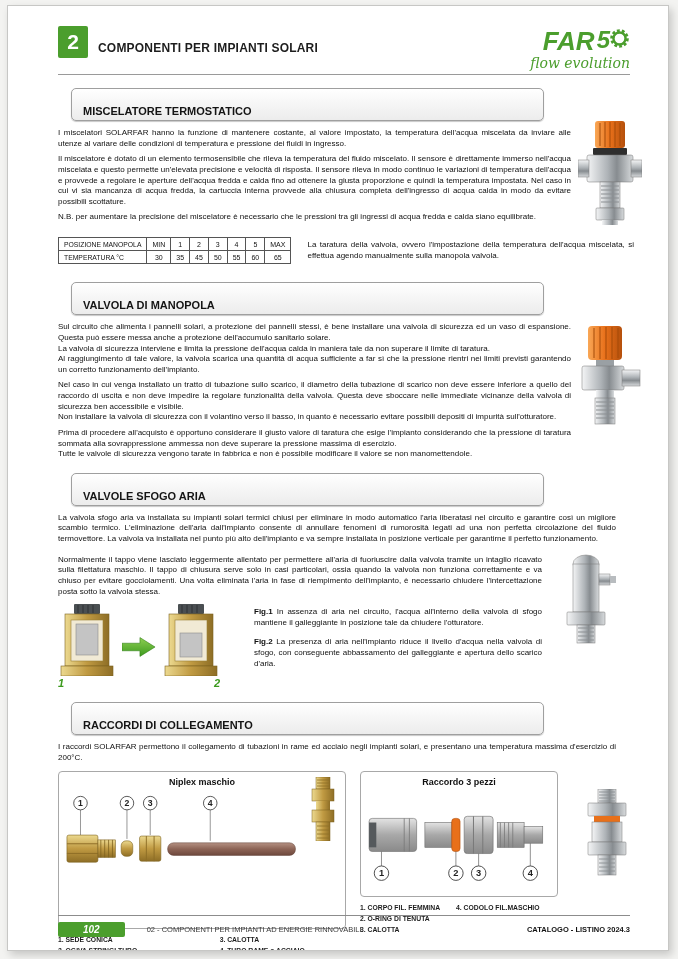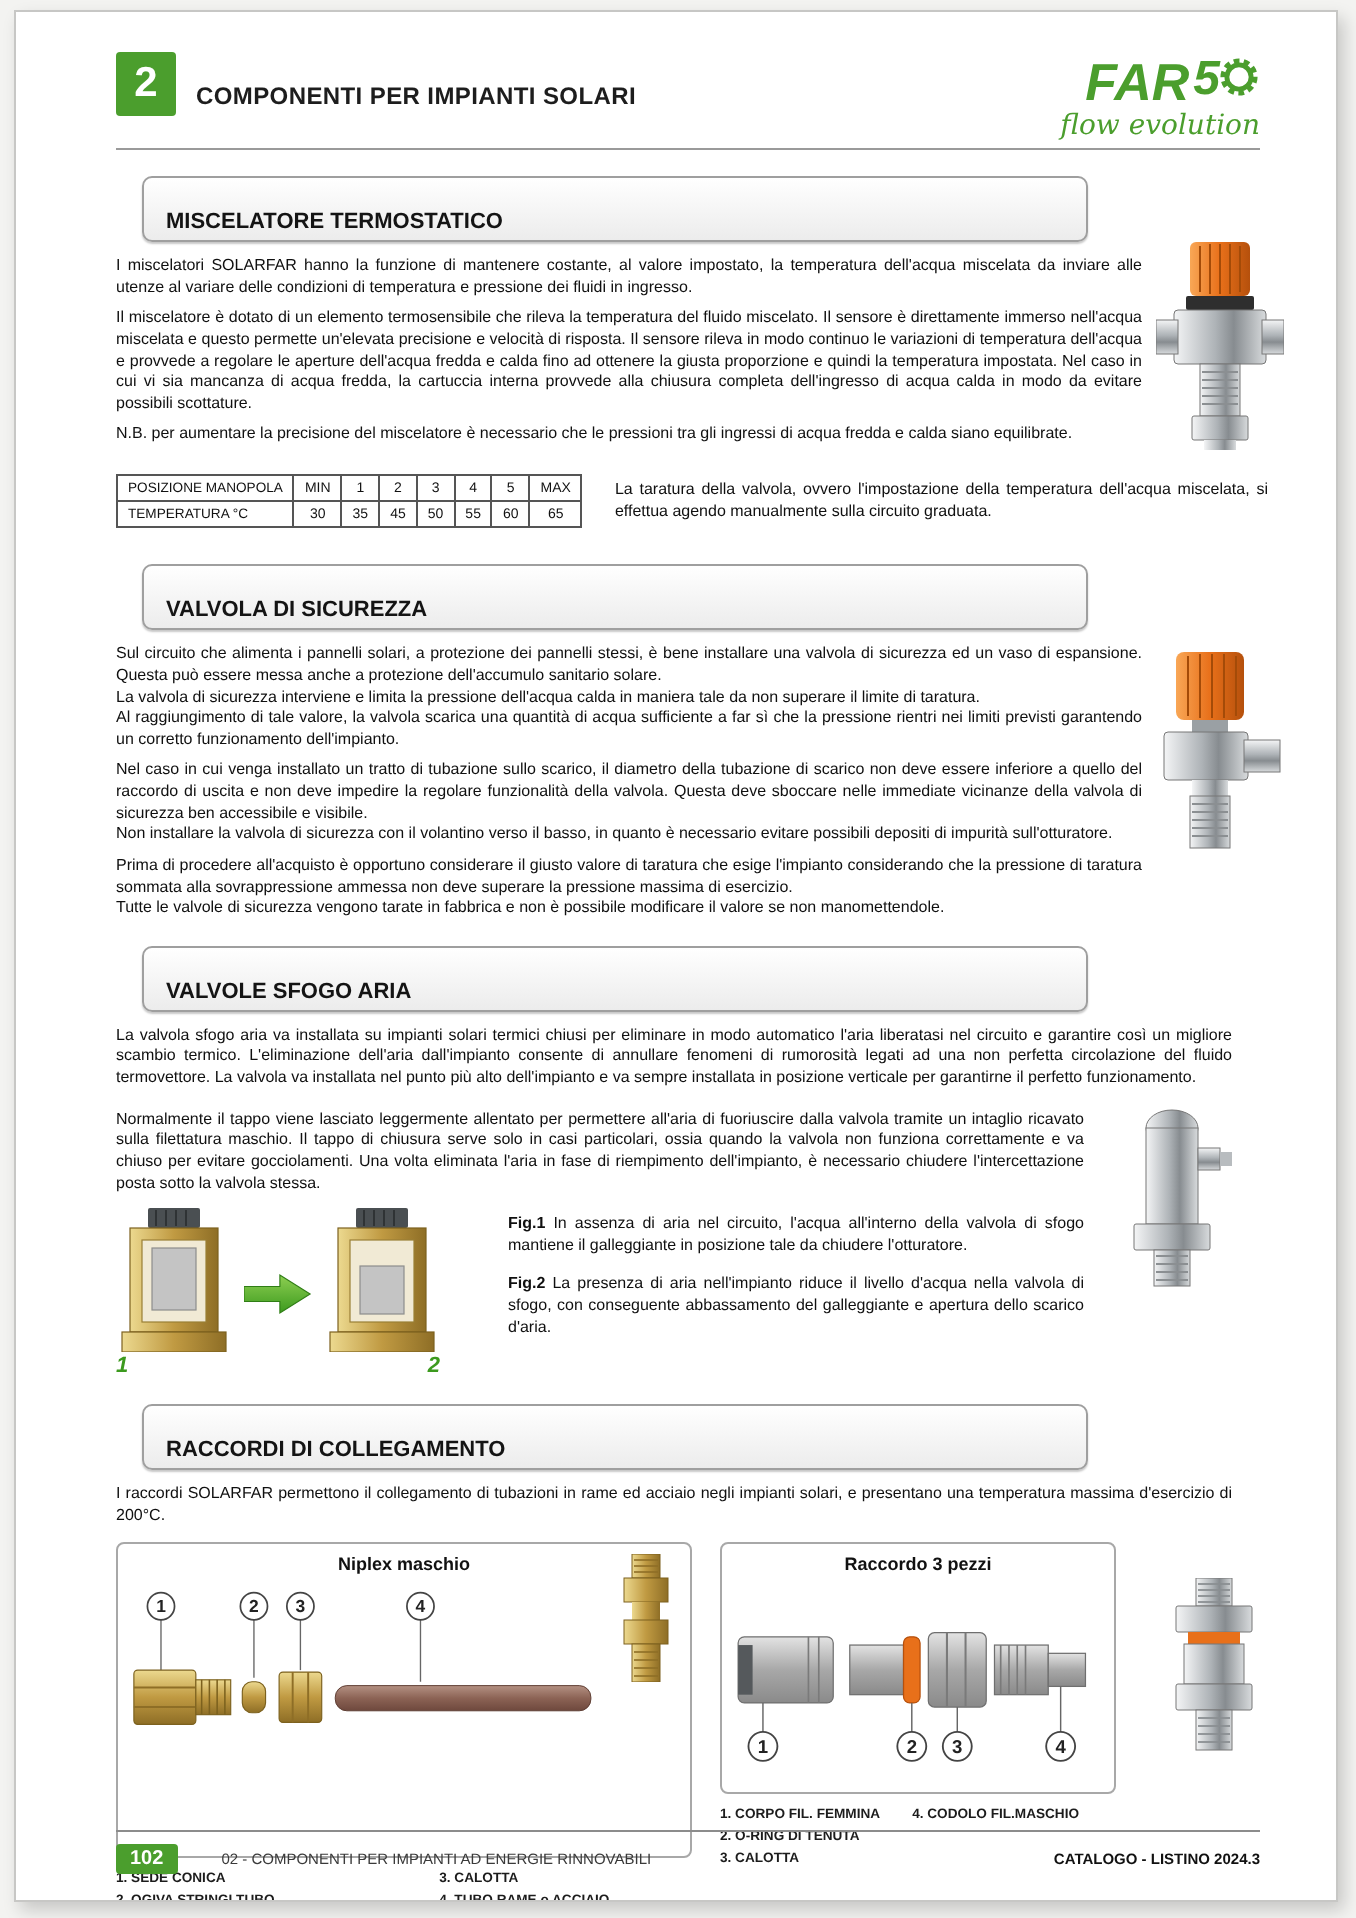--- a/index.html
+++ b/index.html
@@ -65,22 +65,22 @@
   .niplex-photo { position:absolute; top:5px; right:9px; }
   .parts-list { font-size:6.8px; font-weight:bold; color:#1c1c1c; margin-top:6px; line-height:1.6; }
   .grid2 { display:grid; grid-template-columns:1.2fr 1fr; column-gap:10px; }
   .cols2 { display:flex; gap:16px; }
   .cols2 .pcol span { display:block; }
   .racc-photo { margin-left:2px; padding-top:18px; }
 
   
   .page-footer { position:absolute; left:50px; right:38px; bottom:13px; display:flex; align-items:center;
                  border-top:1px solid #8c8c8c; padding-top:6px; }
-  .page-num { background:#4b9e2d; color:#fff; font-weight:bold; font-size:10px;
-              padding:2px 7px; border-radius:2px; }
+  .page-num { background:#4b9e2d; color:#fff; font-weight:bold; font-style:italic; font-size:10px;
+              padding:2px 25px; border-radius:2px; }
   .footer-left { font-size:7.5px; color:#3a3a3a; margin-left:22px; }
   .footer-right { margin-left:auto; font-size:7.5px; font-weight:bold; color:#111; }
 </style>
 </head>
 <body>
 
 <svg width="0" height="0" style="position:absolute" aria-hidden="true">
   <defs>
     <linearGradient id="gMetalH" x1="0" y1="0" x2="1" y2="0">
       <stop offset="0" stop-color="#f4f5f6"></stop>
@@ -196,26 +196,26 @@
           <td>30</td>
           <td>35</td>
           <td>45</td>
           <td>50</td>
           <td>55</td>
           <td>60</td>
           <td>65</td>
         </tr>
       </tbody>
         </table>
-      <p class="side-note">La taratura della valvola, ovvero l'impostazione della temperatura dell'acqua miscelata, si effettua agendo manualmente sulla circuito graduata.</p>
+      <p class="side-note">La taratura della valvola, ovvero l'impostazione della temperatura dell'acqua miscelata, si effettua agendo manualmente sulla manopola valvola.</p>
     </div>
   </section>
 
   <section class="sec">
-    <div class="sec-title">VALVOLA DI SICUREZZA</div>
+    <div class="sec-title">VALVOLA DI MANOPOLA</div>
     <div class="prod-img safety-img">
       <svg width="72" height="110" viewBox="0 0 72 110">
         <rect x="18" y="0" width="34" height="34" rx="4" fill="url(#gOrange)"></rect>
         <g stroke="#a44b08" stroke-width="1">
           <line x1="24" y1="2" x2="24" y2="32"></line>
             <line x1="30" y1="1" x2="30" y2="33"></line>
           <line x1="36" y1="1" x2="36" y2="33"></line>
             <line x1="42" y1="1" x2="42" y2="33"></line>
             <line x1="48" y1="2" x2="48" y2="32"></line>
         </g>

